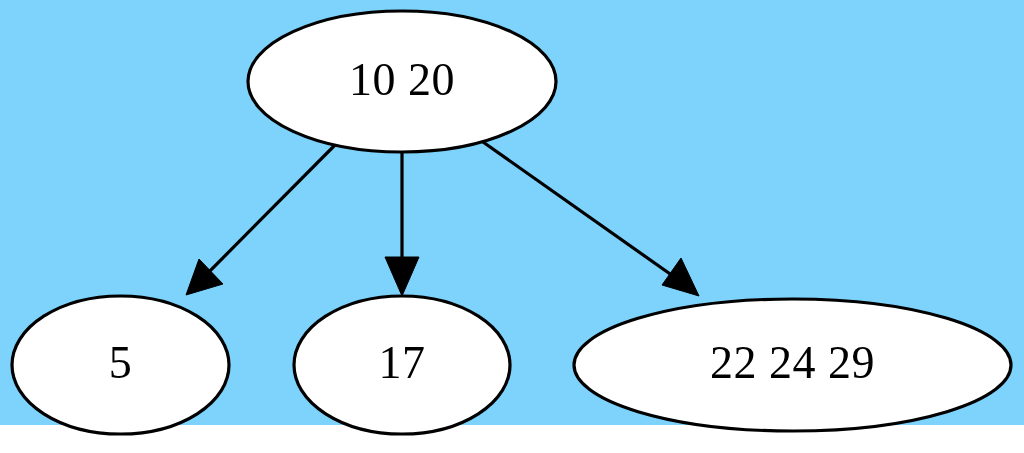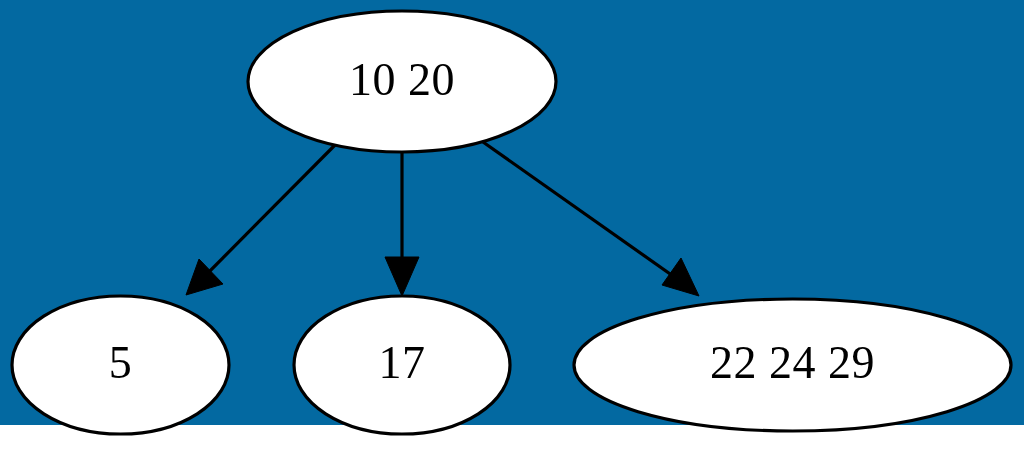--- a/index.html
+++ b/index.html
@@ -11,21 +11,21 @@
   body {
     width: 1024px;
     height: 453px;
     overflow: hidden;
     font-family: "Liberation Serif", "DejaVu Serif", serif;
   }
   #graph-canvas {
     position: relative;
     width: 1024px;
     height: 425px;
-    background: #0369a1;
+    background: #7dd3fc;
   }
   #graph-svg {
     position: absolute;
     top: 0;
     left: 0;
     width: 1024px;
     height: 453px;
     display: block;
   }
   .node-ellipse {

